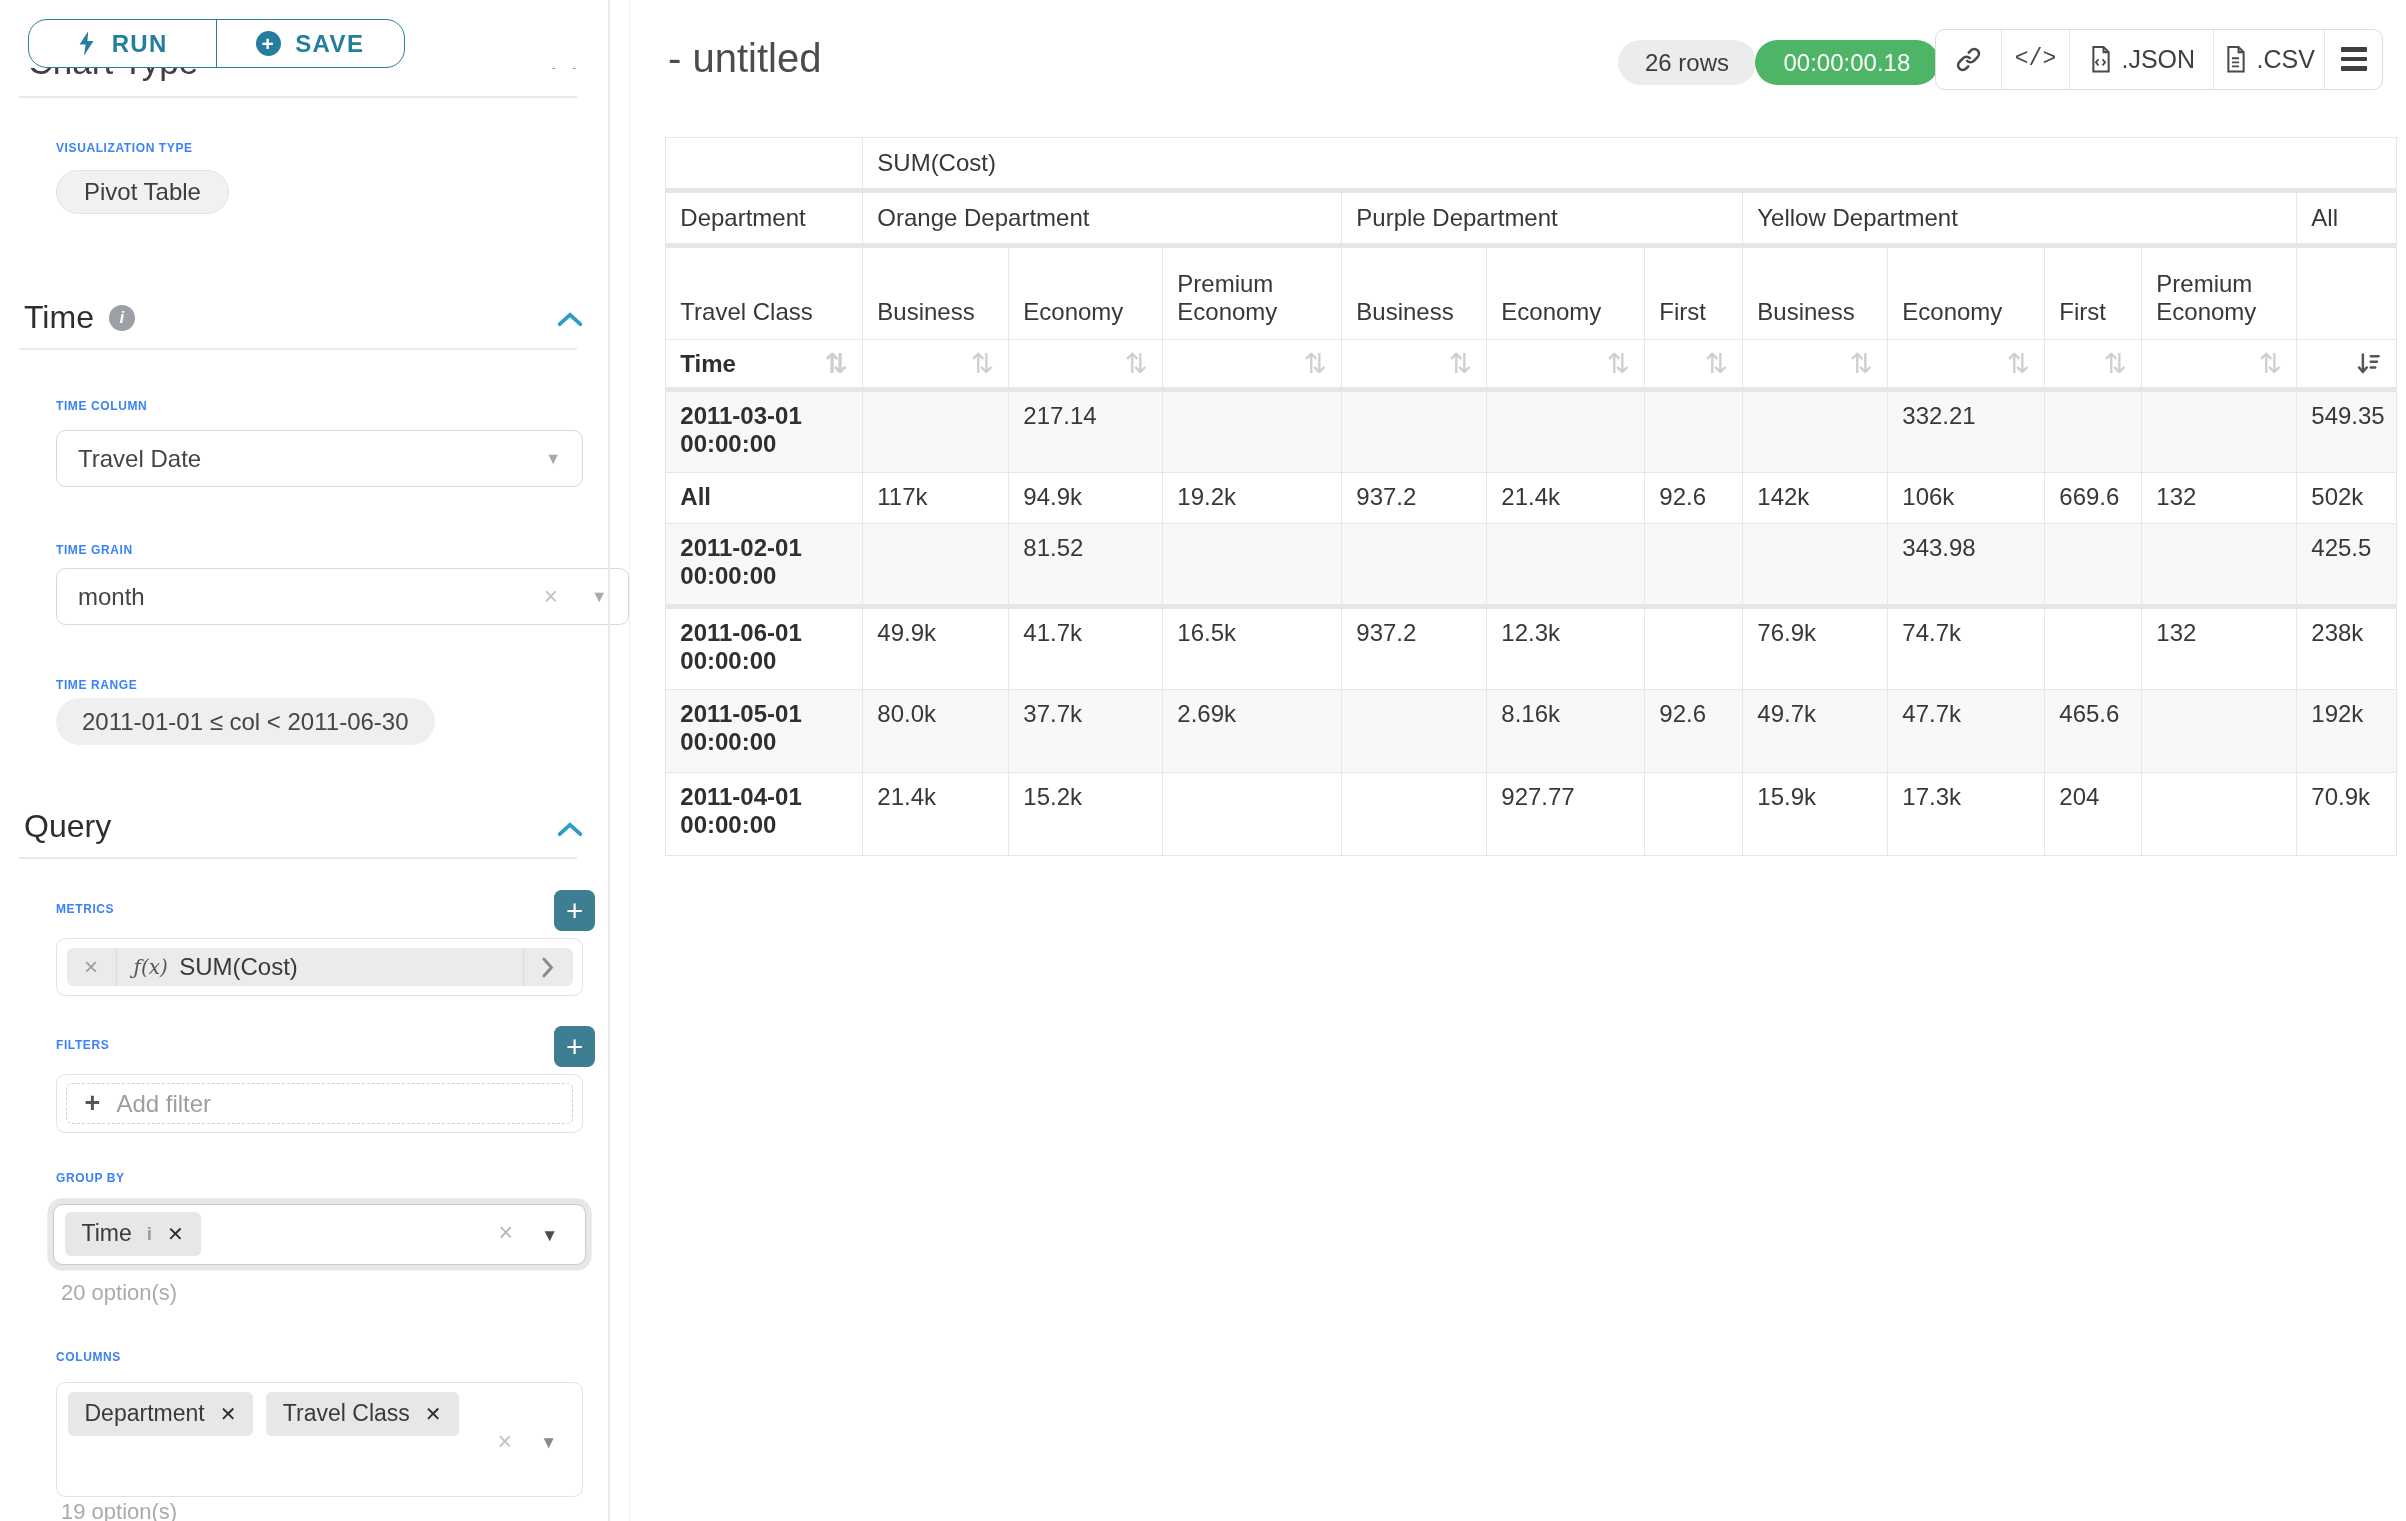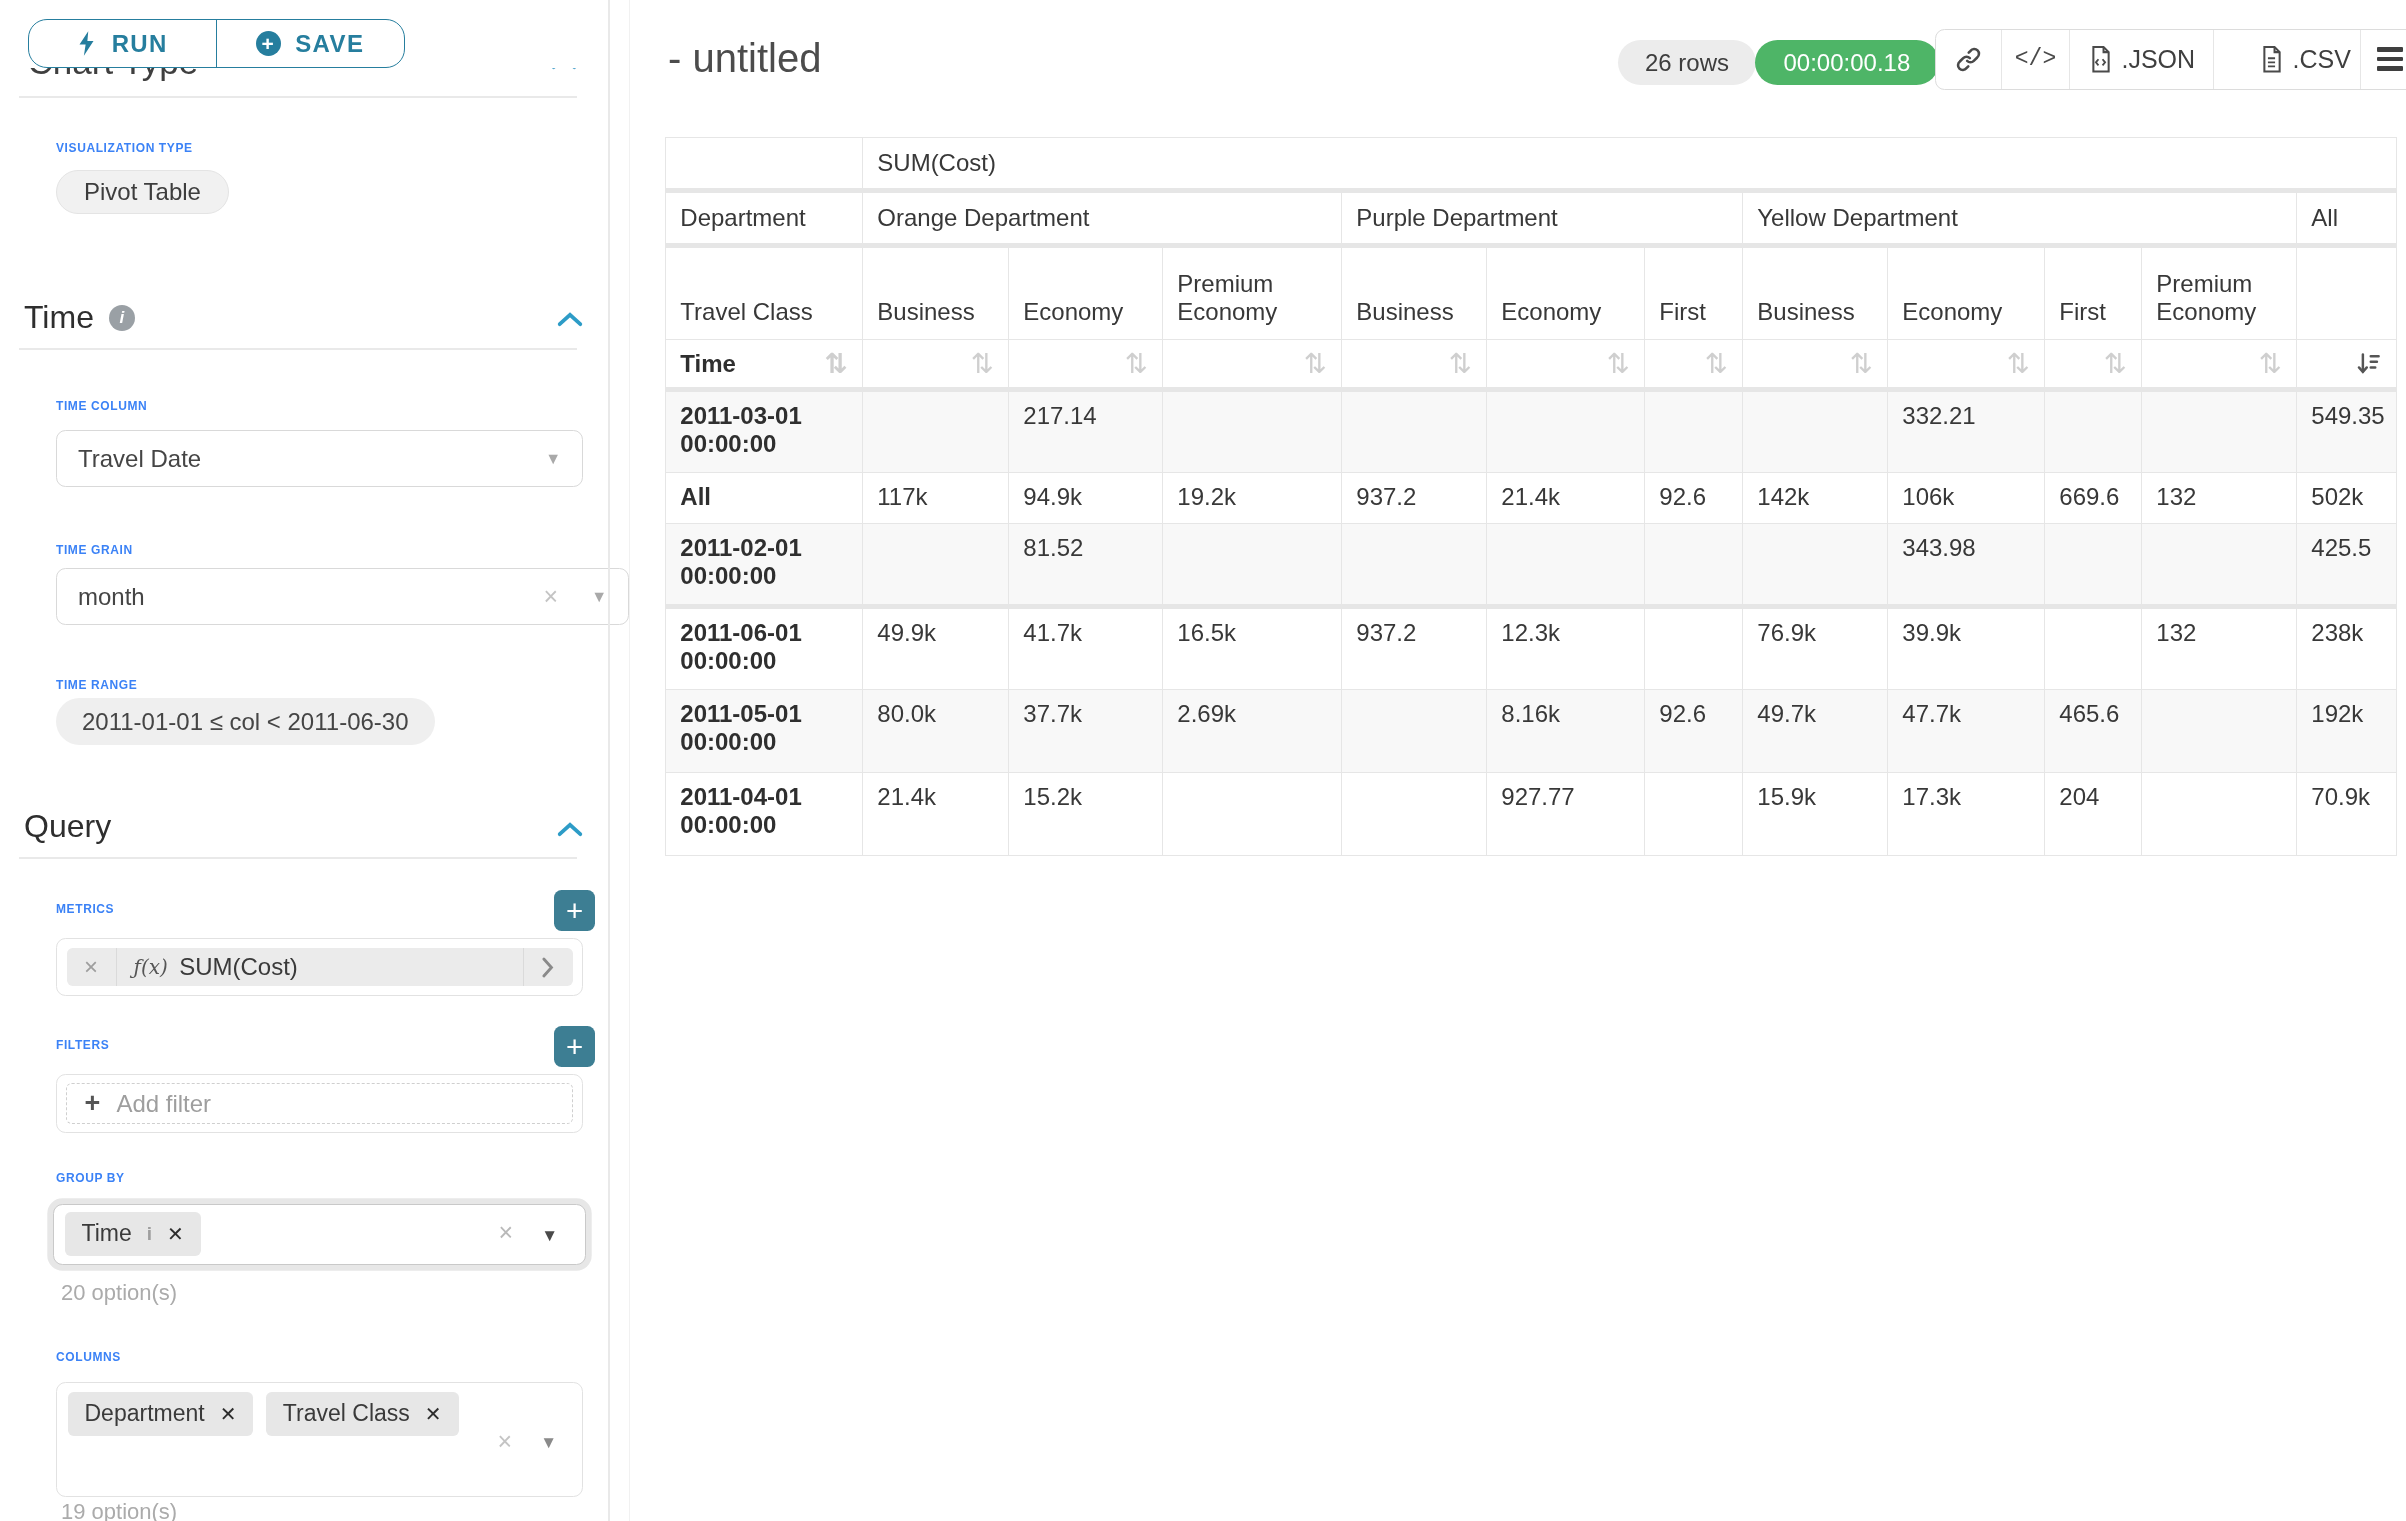--- a/index.html
+++ b/index.html
@@ -261,21 +261,21 @@
     <span>&lt;/&gt;</span>
   </div>
   <div class="tb-item" style="width:143px;">
     <svg width="25" height="28.5" viewBox="0 0 24 28" fill="none" stroke="#4a4a4a" stroke-width="2">
       <path d="M5 2 h10 l5 5 v19 H5 z"></path>
         <path d="M15 2 v5 h5"></path>
       <path d="M10 14 l-2.5 3 2.5 3 M14 14 l2.5 3 -2.5 3" stroke-width="1.8"></path>
     </svg>
     <span>.JSON</span>
   </div>
-  <div class="tb-item" style="width:110px;padding-left:36px;">
+  <div class="tb-item" style="width:110px;">
     <svg width="25" height="28.5" viewBox="0 0 24 28" fill="none" stroke="#4a4a4a" stroke-width="2">
       <path d="M5 2 h10 l5 5 v19 H5 z"></path>
         <path d="M15 2 v5 h5"></path>
       <path d="M8.5 13 h7 M8.5 17 h7 M8.5 21 h7" stroke-width="1.8"></path>
     </svg>
     <span>.CSV</span>
   </div>
   <div class="tb-item" style="width:57px;">
     <span class="hamburger">
         <i></i>
@@ -418,21 +418,21 @@
         </tr>
         <tr class="tall">
           <td class="rowlabel">2011-06-01 00:00:00</td>
           <td>49.9k</td>
           <td>41.7k</td>
           <td>16.5k</td>
           <td>937.2</td>
           <td>12.3k</td>
           <td></td>
           <td>76.9k</td>
-          <td>39.9k</td>
+          <td>74.7k</td>
           <td></td>
           <td>132</td>
           <td>238k</td>
         </tr>
         <tr class="tall">
           <td class="rowlabel">2011-05-01 00:00:00</td>
           <td>80.0k</td>
           <td>37.7k</td>
           <td>2.69k</td>
           <td></td>

